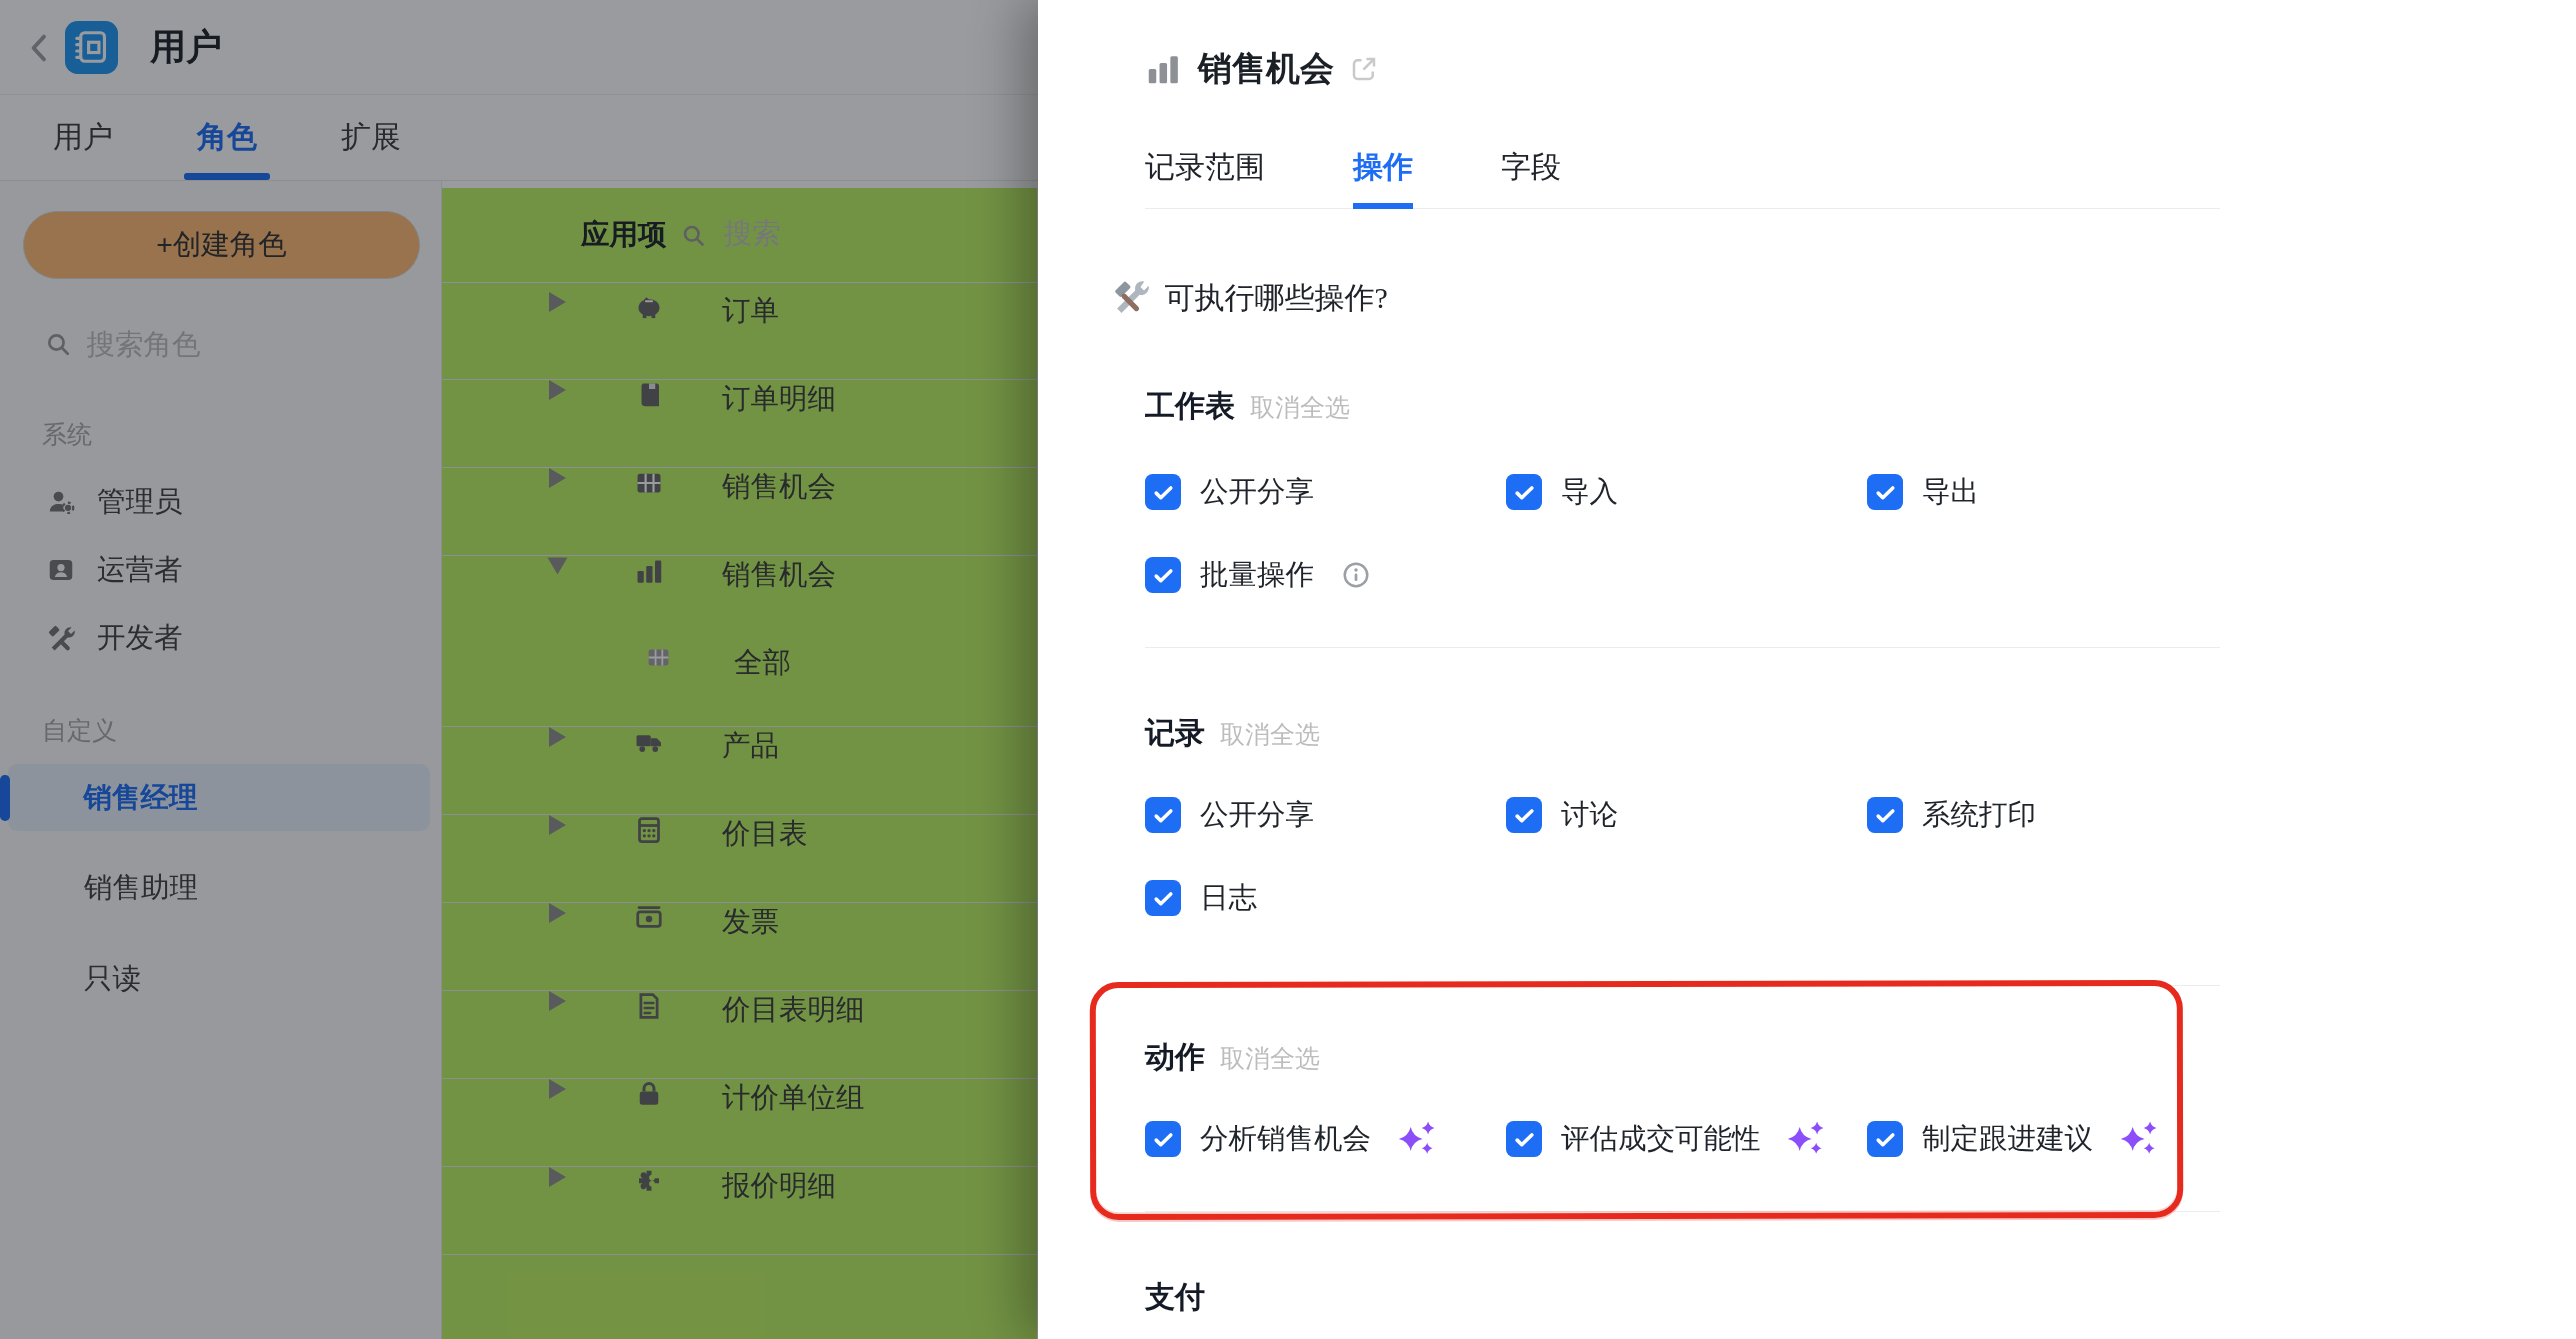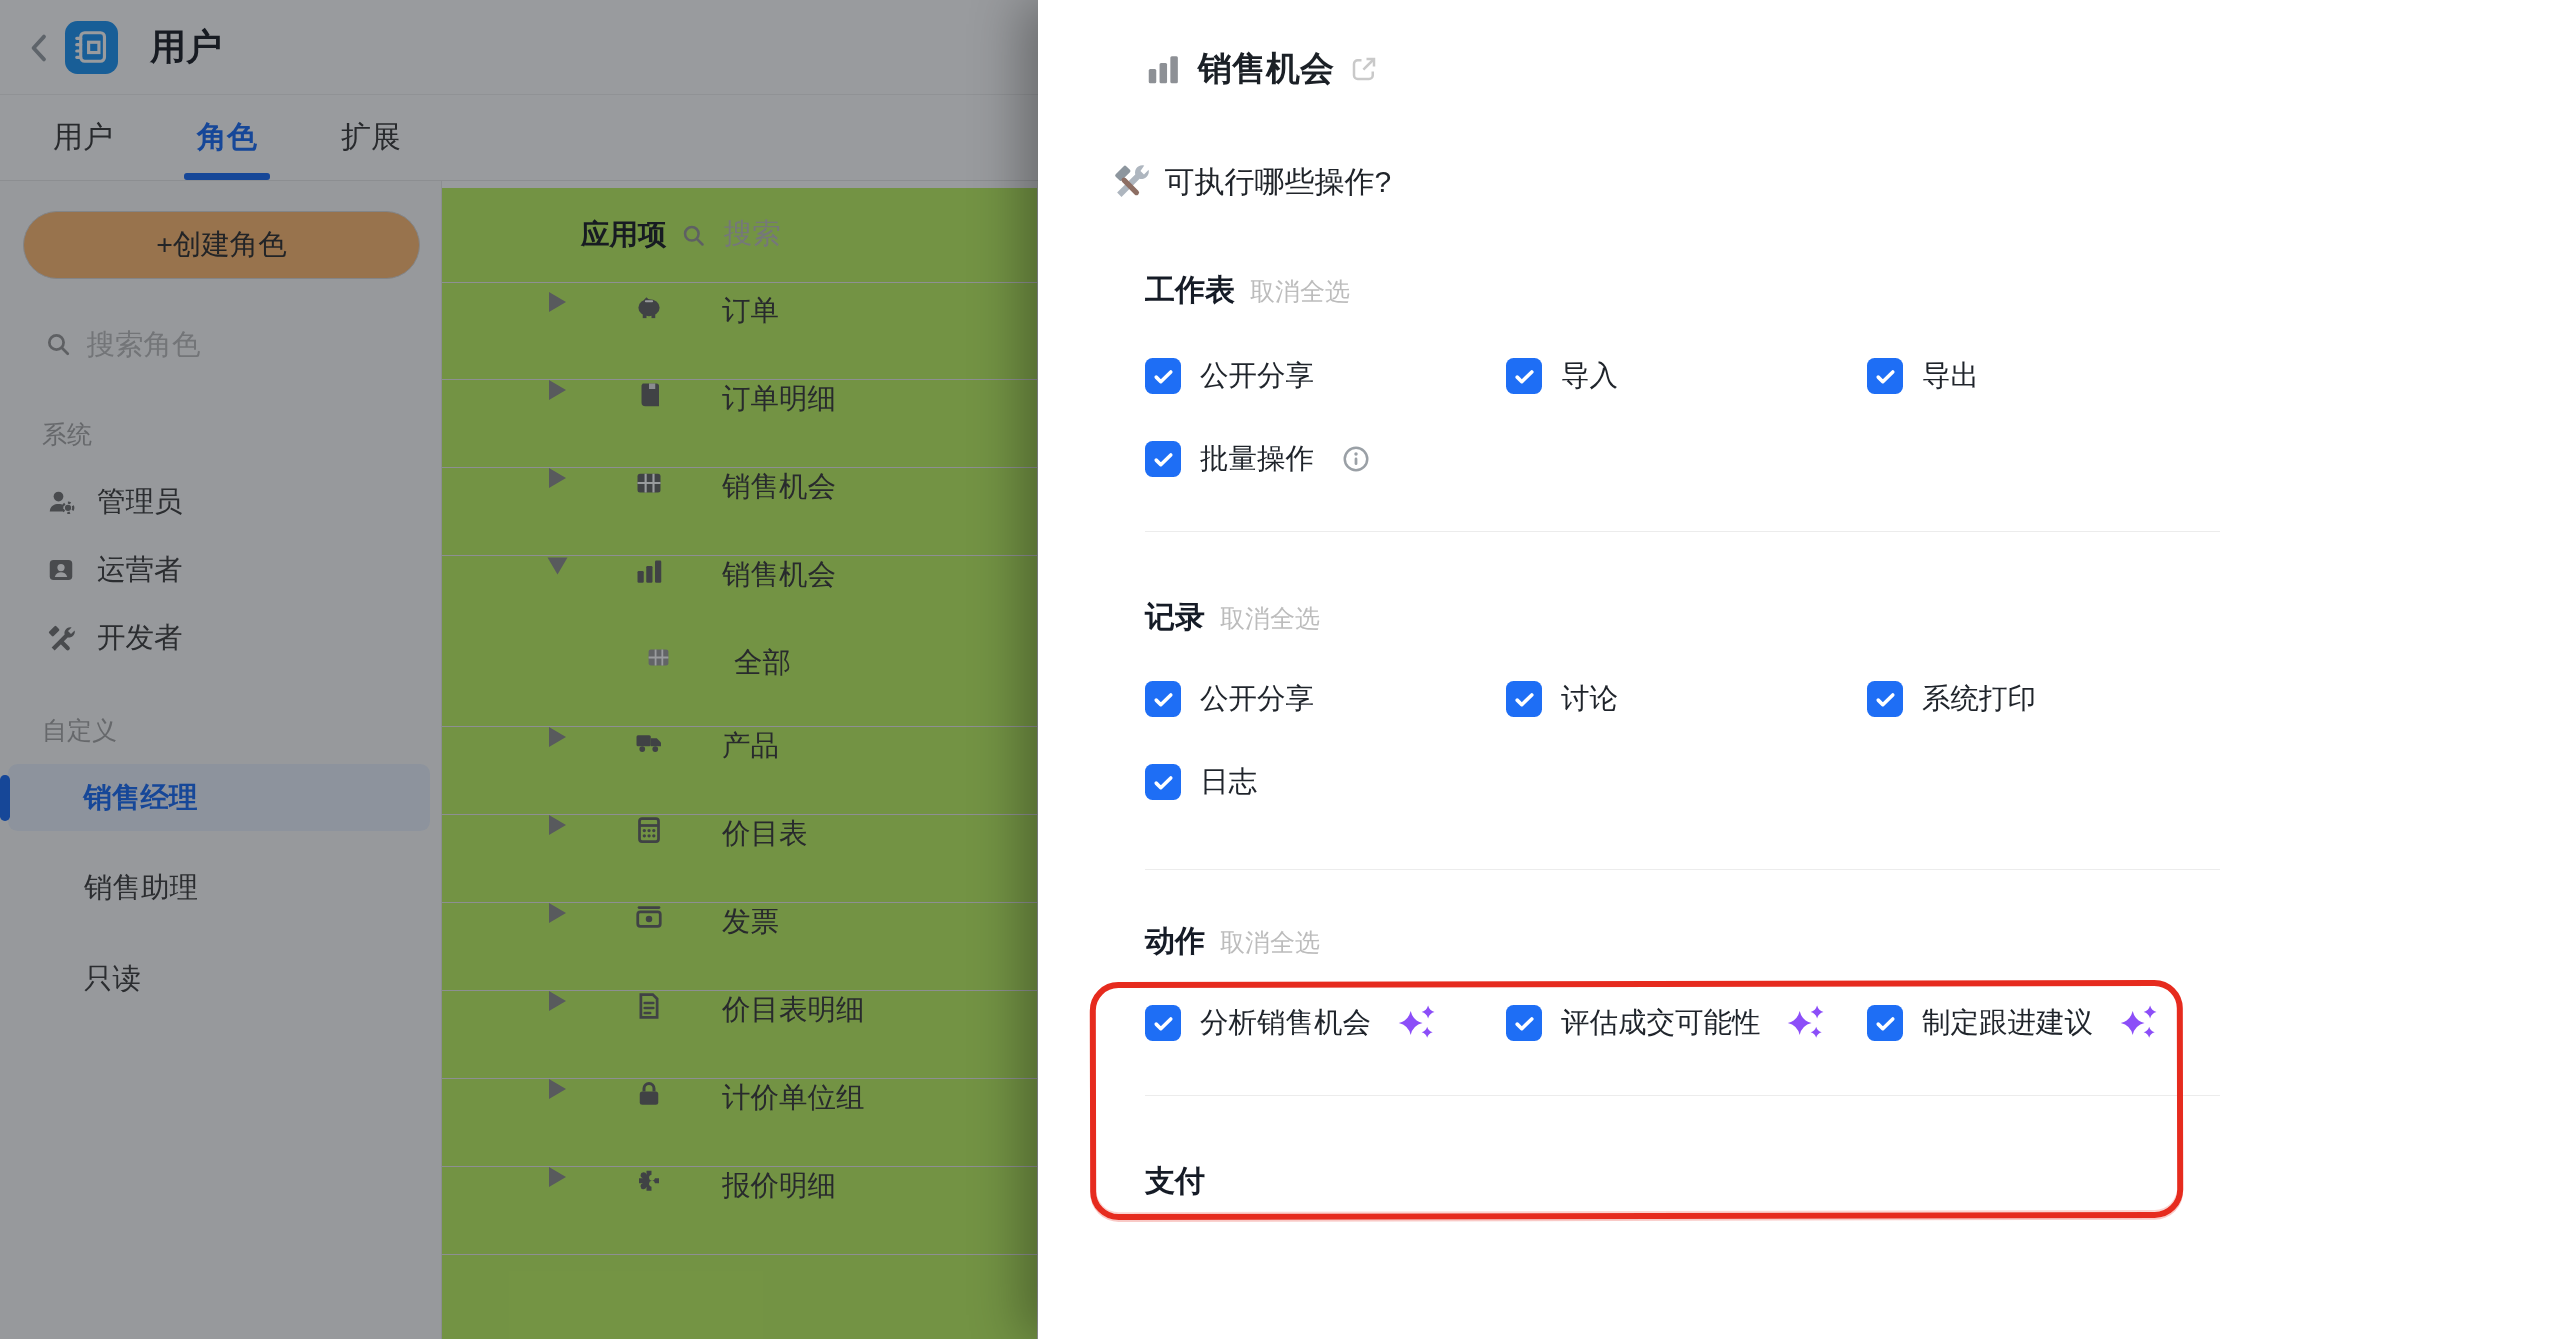--- a/index.html
+++ b/index.html
@@ -65,21 +65,21 @@
   .drawer{position:absolute;left:1038px;top:0;width:1538px;height:1339px;background:#fff;z-index:10;
           box-shadow:-17px 0 48px rgba(0,0,0,0.30);box-sizing:border-box;padding:44px 38px 0 107px;overflow:hidden;}
   .d-header{display:flex;align-items:center;height:49px;}
   .d-title{font-size:34px;font-weight:bold;color:#1b2026;margin-left:17px;}
   .d-ext{margin-left:15px;color:#c9c9c9;cursor:pointer;}
   .drawer-tabs{margin-top:53px;display:flex;border-bottom:1px solid #ececec;}
   .dtab{margin-right:88px;margin-bottom:-1px;padding-bottom:15px;border-bottom:6.7px solid transparent;
         font-size:30px;color:#20242a;cursor:pointer;line-height:42px;}
   .dtab.active{color:#1e6ef5;font-weight:bold;border-bottom-color:#1e6ef5;}
   .question{margin-top:68px;margin-left:-34px;display:flex;align-items:center;gap:11.4px;height:42px;
-            font-size:30px;color:#20242a;}
+            font-size:30px;color:#20242a;font-family:Liberation Serif, serif;}
   .sec-head{display:flex;align-items:baseline;gap:15px;height:40px;}
   .sec-head .h{font-size:30px;font-weight:bold;color:#151b26;}
   .sec-head .deselect{font-size:25px;color:#bcbcbc;cursor:pointer;}
   .sec-head.m1{margin-top:67px;} .sec-head.m2{margin-top:65px;} .sec-head.m3{margin-top:51px;} .sec-head.m4{margin-top:65px;}
   .opts{display:grid;grid-template-columns:repeat(4,361px);row-gap:39px;margin-top:44px;}
   .opts.m2{margin-top:40px;}
   .opt{height:44px;display:flex;align-items:center;gap:19px;}
   .cbx{width:36px;height:36px;border-radius:7.6px;background:#1e6ef5;display:flex;align-items:center;justify-content:center;
        flex:0 0 auto;cursor:pointer;}
   .opt .olbl{font-size:28.5px;color:#1f242b;white-space:nowrap;}
@@ -312,20 +312,25 @@
           <rect x="9.7" y="8" width="5" height="13.5" rx="1"></rect>
           <rect x="16.9" y="3.5" width="5" height="18" rx="1"></rect>
       </svg>
       <span class="d-title">销售机会</span>
       <svg class="d-ext" width="30" height="30" viewBox="0 0 24 24" fill="none" stroke="currentColor" stroke-width="2">
         <path d="M10 5H7a3 3 0 0 0-3 3v9a3 3 0 0 0 3 3h9a3 3 0 0 0 3-3v-3"></path>
           <path d="M14 4h6v6"></path>
           <path d="M20 4 11.5 12.5"></path>
       </svg>
     </div>
+    <nav class="drawer-tabs" id="drawerTabs">
+        <div class="dtab">记录范围</div>
+        <div class="dtab active">操作</div>
+        <div class="dtab">字段</div>
+      </nav>
     <div class="question">
       <svg width="42" height="42" viewBox="0 0 48 48">
         <path d="M38 5a8.5 8.5 0 0 0-10.3 10.3L7 36l5 5 20.7-20.7A8.5 8.5 0 0 0 43 10l-5.3 5.3-4-4L38 5z" fill="#aeb6bf"></path>
         <rect x="5" y="9" width="17" height="10" rx="2" fill="#8d969e" transform="rotate(-45 13.5 14)"></rect>
         <rect x="19" y="16" width="6" height="26" rx="3" fill="#8d6e63" transform="rotate(-45 22 29)"></rect>
       </svg>
       <span>可执行哪些操作?</span>
     </div>
     <div id="drawerSections">
         <div class="sec-head m1">

